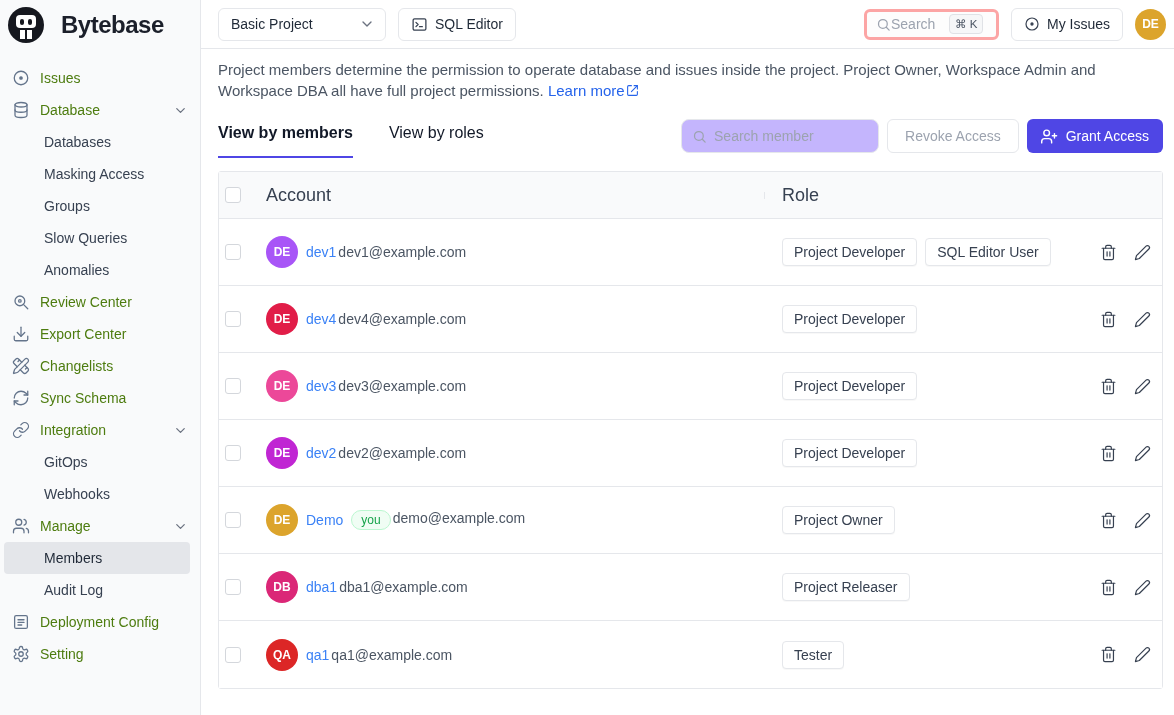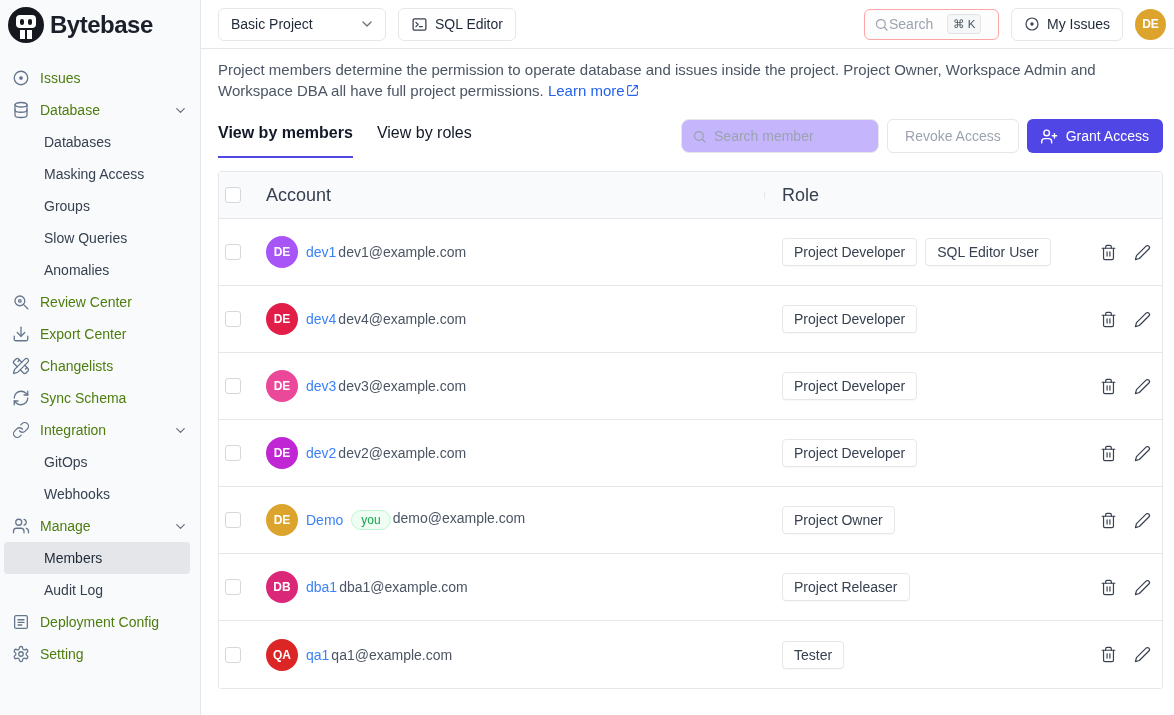--- a/index.html
+++ b/index.html
@@ -10,21 +10,21 @@
   
   .sidebar { width:201px; min-width:201px; background:#f9fafb; border-right:1px solid #e5e7eb;
     display:flex; flex-direction:column; }
   .logo-row { height:50px; display:flex; align-items:center; padding-left:8px; gap:6px; }
   .logo-mark { position:relative; width:36px; height:36px; border-radius:50%; background:#16181f; overflow:hidden; }
   .logo-face { position:absolute; top:8px; left:8px; width:20px; height:13px; background:#fff; border-radius:4px; }
   .logo-eye { position:absolute; top:4px; width:4px; height:6px; background:#16181f; border-radius:2px; }
   .logo-eye.l { left:4px; } .logo-eye.r { left:12px; }
   .logo-leg { position:absolute; top:23px; width:5px; height:9px; background:#fff; }
   .logo-leg.l { left:12px; } .logo-leg.r { left:19px; }
-  .logo-text { font-size:24px; font-weight:800; color:#1b1f2a; letter-spacing:-0.5px; }
+  .logo-text { font-size:24px; font-weight:800; color:#1b1f2a; letter-spacing:-0.5px;margin-left:11px; }
 
   .side-nav { padding:12px 0 0 0; flex:1; }
   .side-item { display:flex; align-items:center; height:32px; padding:0 12px 0 12px; gap:10px;
     font-size:14px; color:#4d7c0f; cursor:pointer; position:relative; }
   .side-item .lbl { flex:1; }
   .side-item svg { flex:none; }
   .side-sub { display:flex; align-items:center; height:32px; padding-left:40px;
     font-size:14px; color:#374151; cursor:pointer; margin:0 10px 0 4px; border-radius:4px; }
   .side-sub.active { background:#e4e6ea; color:#1f2937; }
   .chev { color:#6b7280; }
@@ -32,40 +32,40 @@
   
   .main-col { flex:1; display:flex; flex-direction:column; min-width:0; }
   .topbar { height:49px; border-bottom:1px solid #e5e7eb; display:flex; align-items:center;
     padding:0 8px 0 17px; gap:12px; background:#fff; }
   .proj-select { width:168px; height:33px; border:1px solid #e5e7eb; border-radius:6px;
     display:flex; align-items:center; justify-content:space-between; padding:0 10px 0 12px;
     font-size:14px; color:#1f2937; background:#fff; cursor:pointer; }
   .sql-btn { height:33px; border:1px solid #e5e7eb; border-radius:6px; display:flex; align-items:center;
     gap:7px; padding:0 12px; font-size:14px; color:#1f2937; background:#fff; cursor:pointer; }
   .topbar-right { margin-left:auto; display:flex; align-items:center; gap:12px; }
-  .search-box { width:135px; height:31px; border:1px solid #fca5a5; border-radius:6px; background:#fdfdfd;
+  .search-box { width:135px; height:31px; border:3px solid #fca5a5; border-radius:6px; background:#fdfdfd;
     display:flex; align-items:center; padding:0 6px 0 9px; cursor:text; }
   .search-box input { border:none; outline:none; background:transparent; width:58px; font-size:14px; color:#374151;
     font-family:"Liberation Sans", sans-serif; }
   .search-box input::placeholder { color:#9ca3af; }
   .kbd-chip { border:1px solid #e0e2e6; background:#f6f7f8; border-radius:4px; font-size:11.5px;
     color:#4b5563; padding:2px 5px; white-space:nowrap; }
   .myissues-btn { height:33px; border:1px solid #e5e7eb; border-radius:6px; display:flex; align-items:center;
     gap:7px; padding:0 12px; font-size:14px; color:#1f2937; background:#fff; cursor:pointer; }
   .avatar-sm { width:31px; height:31px; border-radius:50%; display:flex; align-items:center; justify-content:center;
     color:#fff; font-size:12px; font-weight:700; cursor:pointer; }
 
   
   .content { flex:1; padding:10px 11px 0 17px; overflow:hidden; }
   .desc { font-size:15px; line-height:21px; color:#52586100; color:#4b5563; max-width:940px; }
   .learn-more { color:#2563eb; text-decoration:none; cursor:pointer; white-space:nowrap;text-align:right; }
   .ext-ic { display:inline-block; vertical-align:-1px; margin-left:1px; }
 
   .tabs-row { margin-top:13px; display:flex; align-items:center; }
-  .tabs { display:flex; gap:24px; }
+  .tabs { display:flex; gap:36px; }
   .tab { font-size:16px; color:#111827; padding:10px 0 14px 0; cursor:pointer; border-bottom:2px solid transparent; }
   .tab.active { font-weight:600; border-bottom:2px solid #4f46e5; }
   .tabs-actions { margin-left:auto; display:flex; align-items:center; gap:8px; }
   .member-search { width:198px; height:34px; border:1px solid #e5e7eb; border-radius:8px; background:#c4b5fd;
     display:flex; align-items:center; gap:7px; padding:0 10px; }
   .member-search input { border:none; outline:none; width:140px; font-size:14px; color:#374151; background:transparent;
     font-family:"Liberation Sans", sans-serif; }
   .member-search input::placeholder { color:#9ca3af; }
   .btn-revoke { height:34px; padding:0 17px; border:1px solid #e5e7eb; border-radius:6px; background:#fff;
     font-size:14px; color:#9ca3af; cursor:default; }

